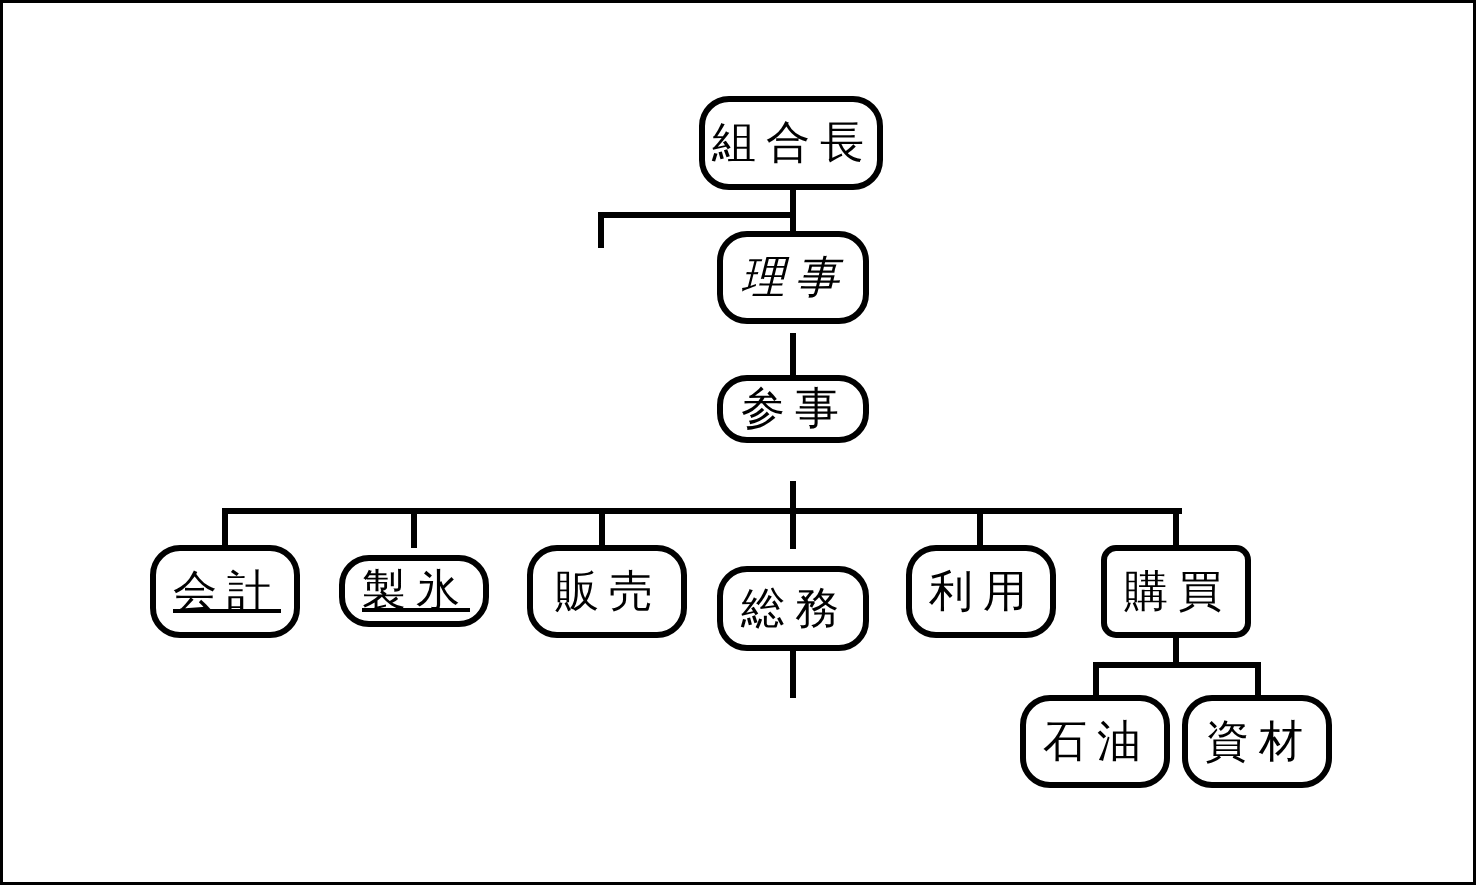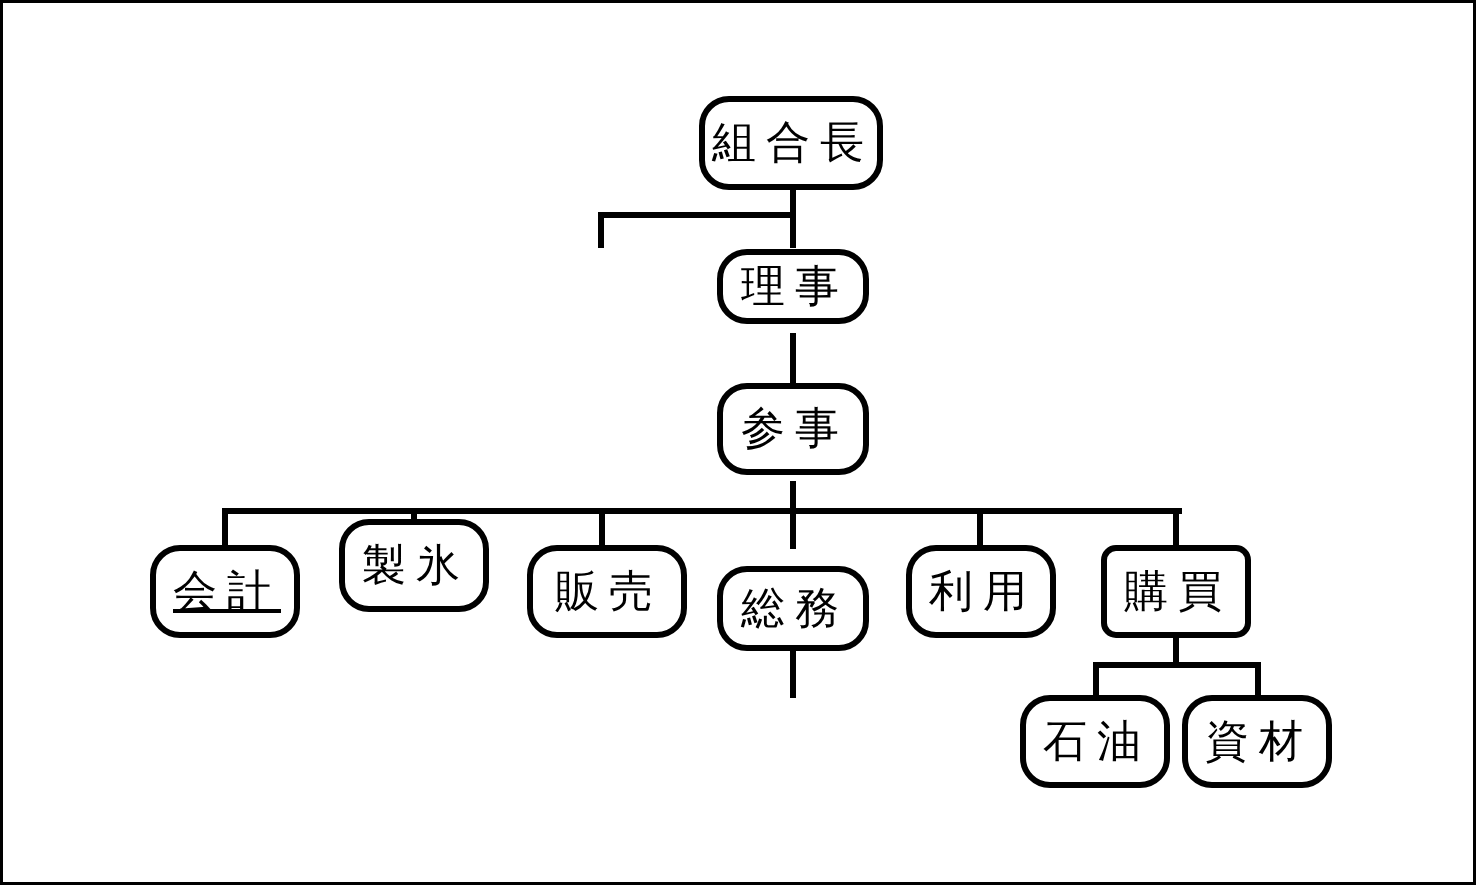--- a/index.html
+++ b/index.html
@@ -62,30 +62,30 @@
   <div class="line v" style="left:1170px; top:505px; height:40px;"></div>
   <div class="line v" style="left:787px; top:631px; height:64px;"></div>
   <div class="line v" style="left:1170px; top:631px; height:34px;"></div>
   <div class="line h" style="left:1090px; top:659px; width:168px;"></div>
   <div class="line v" style="left:1090px; top:659px; height:37px;"></div>
   <div class="line v" style="left:1252px; top:659px; height:37px;"></div>
 
   <div class="node" style="left:696px;  top:93px;  width:184px; height:94px;">
     <span>組合長</span>
   </div>
-  <div class="node" style="left:714px;  top:246px; width:152px; height:75px;">
+  <div class="node" style="left:714px;  top:228px; width:152px; height:93px;font-style:italic;">
     <span>理事</span>
   </div>
-  <div class="node" style="left:714px;  top:380px; width:152px; height:92px;text-align:right;">
+  <div class="node" style="left:714px;  top:372px; width:152px; height:68px;text-align:right;">
     <span>参事</span>
   </div>
   <div class="node" style="left:147px;  top:542px; width:150px; height:93px;text-decoration:underline;">
     <span>会計</span>
   </div>
-  <div class="node" style="left:336px;  top:516px; width:150px; height:93px;">
+  <div class="node" style="left:336px;  top:552px; width:150px; height:72px;text-decoration:underline;">
     <span>製氷</span>
   </div>
   <div class="node" style="left:524px;  top:542px; width:160px; height:93px;">
     <span>販売</span>
   </div>
   <div class="node" style="left:714px;  top:563px; width:152px; height:85px;">
     <span>総務</span>
   </div>
   <div class="node" style="left:903px;  top:542px; width:150px; height:93px;">
     <span>利用</span>

